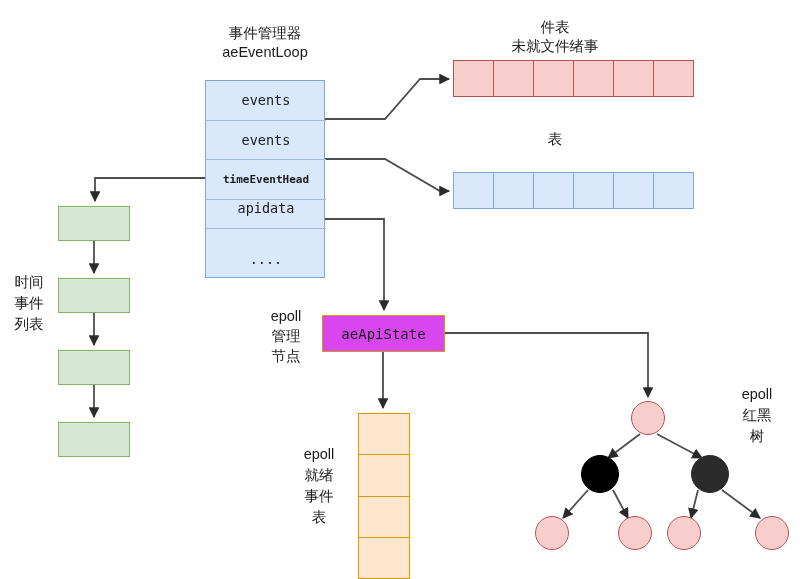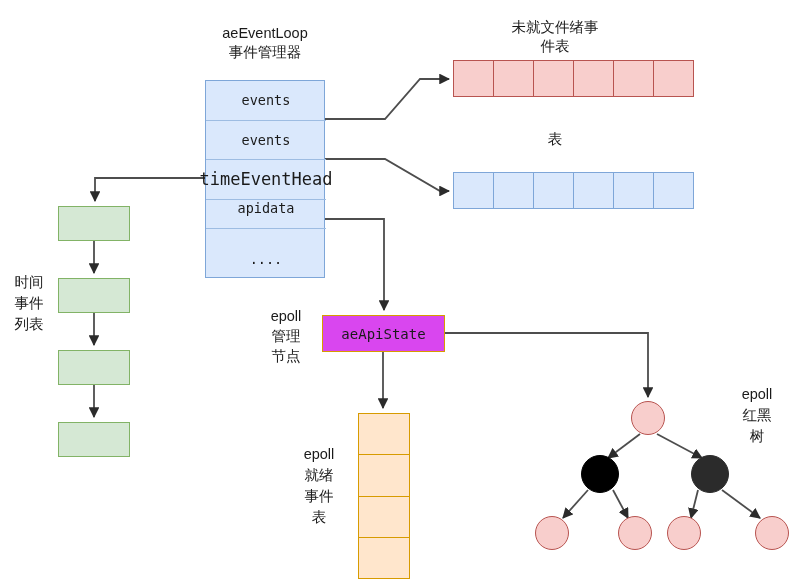--- a/index.html
+++ b/index.html
@@ -47,21 +47,22 @@
     border-bottom: 1px solid #9dbce2;
     box-sizing: border-box;
     font-family: "DejaVu Sans Mono", "Liberation Mono", monospace;
     font-size: 13.5px;
     color: #1a1a1a;
     white-space: nowrap;
   }
   .struct-row.last { border-bottom: none; }
   .struct-row.overflow {
     overflow: visible;
-    font-size: 17px;
+    font-size: 11px;
+    font-weight: bold;
   }
   .struct-title {
     position: absolute;
     left: 195px; top: 24px;
     width: 140px;
     text-align: center;
     font-size: 14.5px;
     line-height: 19px;
     color: #1a1a1a;
   }
@@ -218,35 +219,35 @@
       <path d="M640,434 L608,458"></path>
       <path d="M657,434 L702,458"></path>
       <path d="M588,490 L563,518"></path>
       <path d="M613,490 L628,518"></path>
       <path d="M698,490 L691,518"></path>
       <path d="M722,490 L760,518"></path>
     </g>
   </svg>
 
   <div class="struct-title">
+    <div>事件管理器</div>
     <div>aeEventLoop</div>
-    <div>事件管理器</div>
   </div>
 
   <div class="node struct-box">
     <div class="struct-row" style="top:0px">events</div>
     <div class="struct-row" style="top:39.6px">events</div>
     <div class="struct-row overflow" style="top:79.2px">timeEventHead</div>
     <div class="struct-row" style="top:108px">apidata</div>
     <div class="struct-row last" style="top:158.4px">....</div>
   </div>
 
   <div class="array-label label-unready">
+    <div>件表</div>
     <div>未就文件绪事</div>
-    <div>件表</div>
   </div>
   <div class="harray red">
     <div class="cell"></div>
     <div class="cell"></div>
     <div class="cell"></div>
     <div class="cell"></div>
     <div class="cell"></div>
     <div class="cell"></div>
   </div>
 

